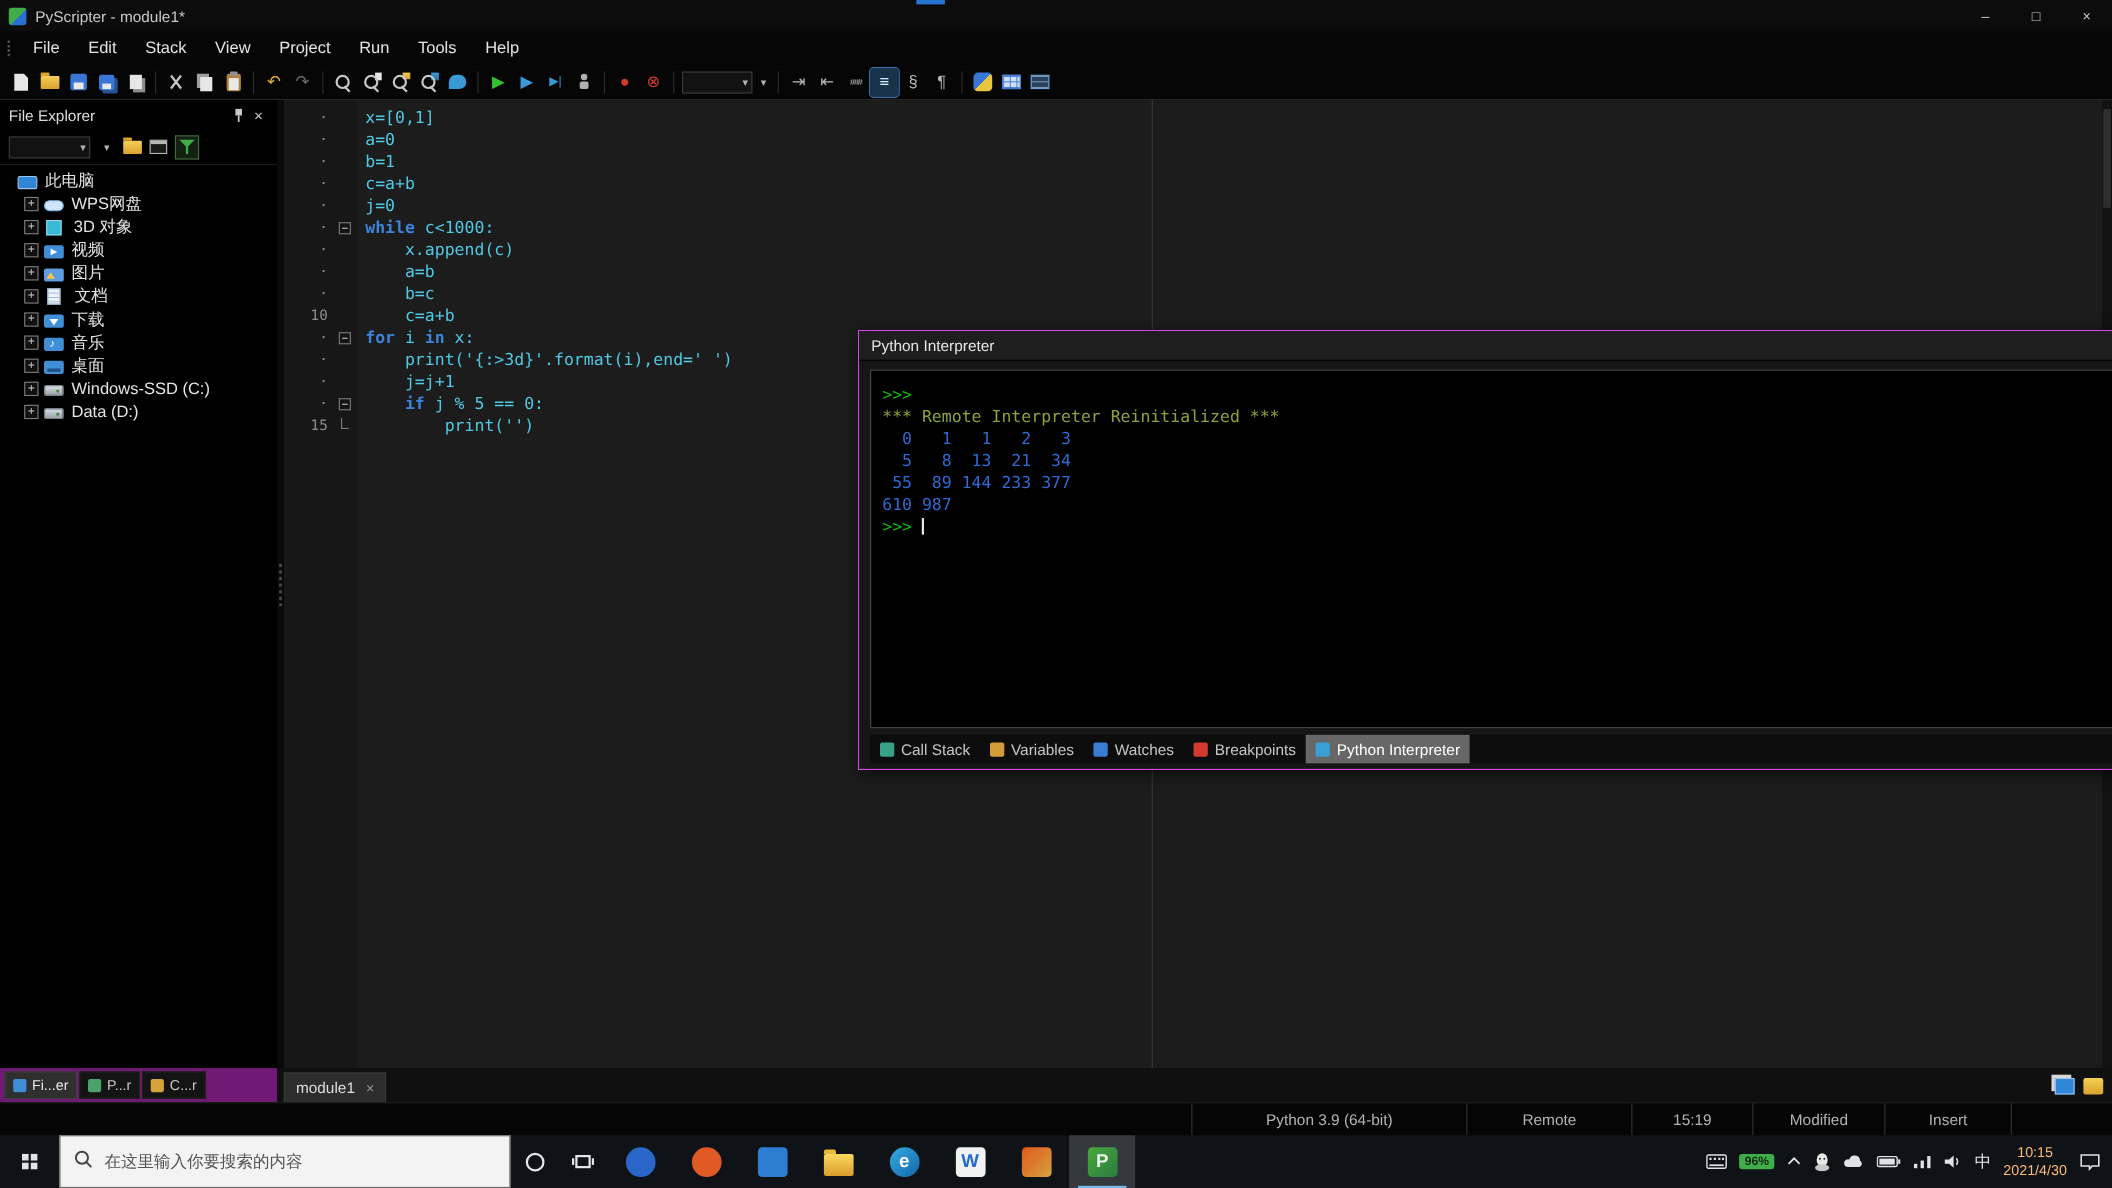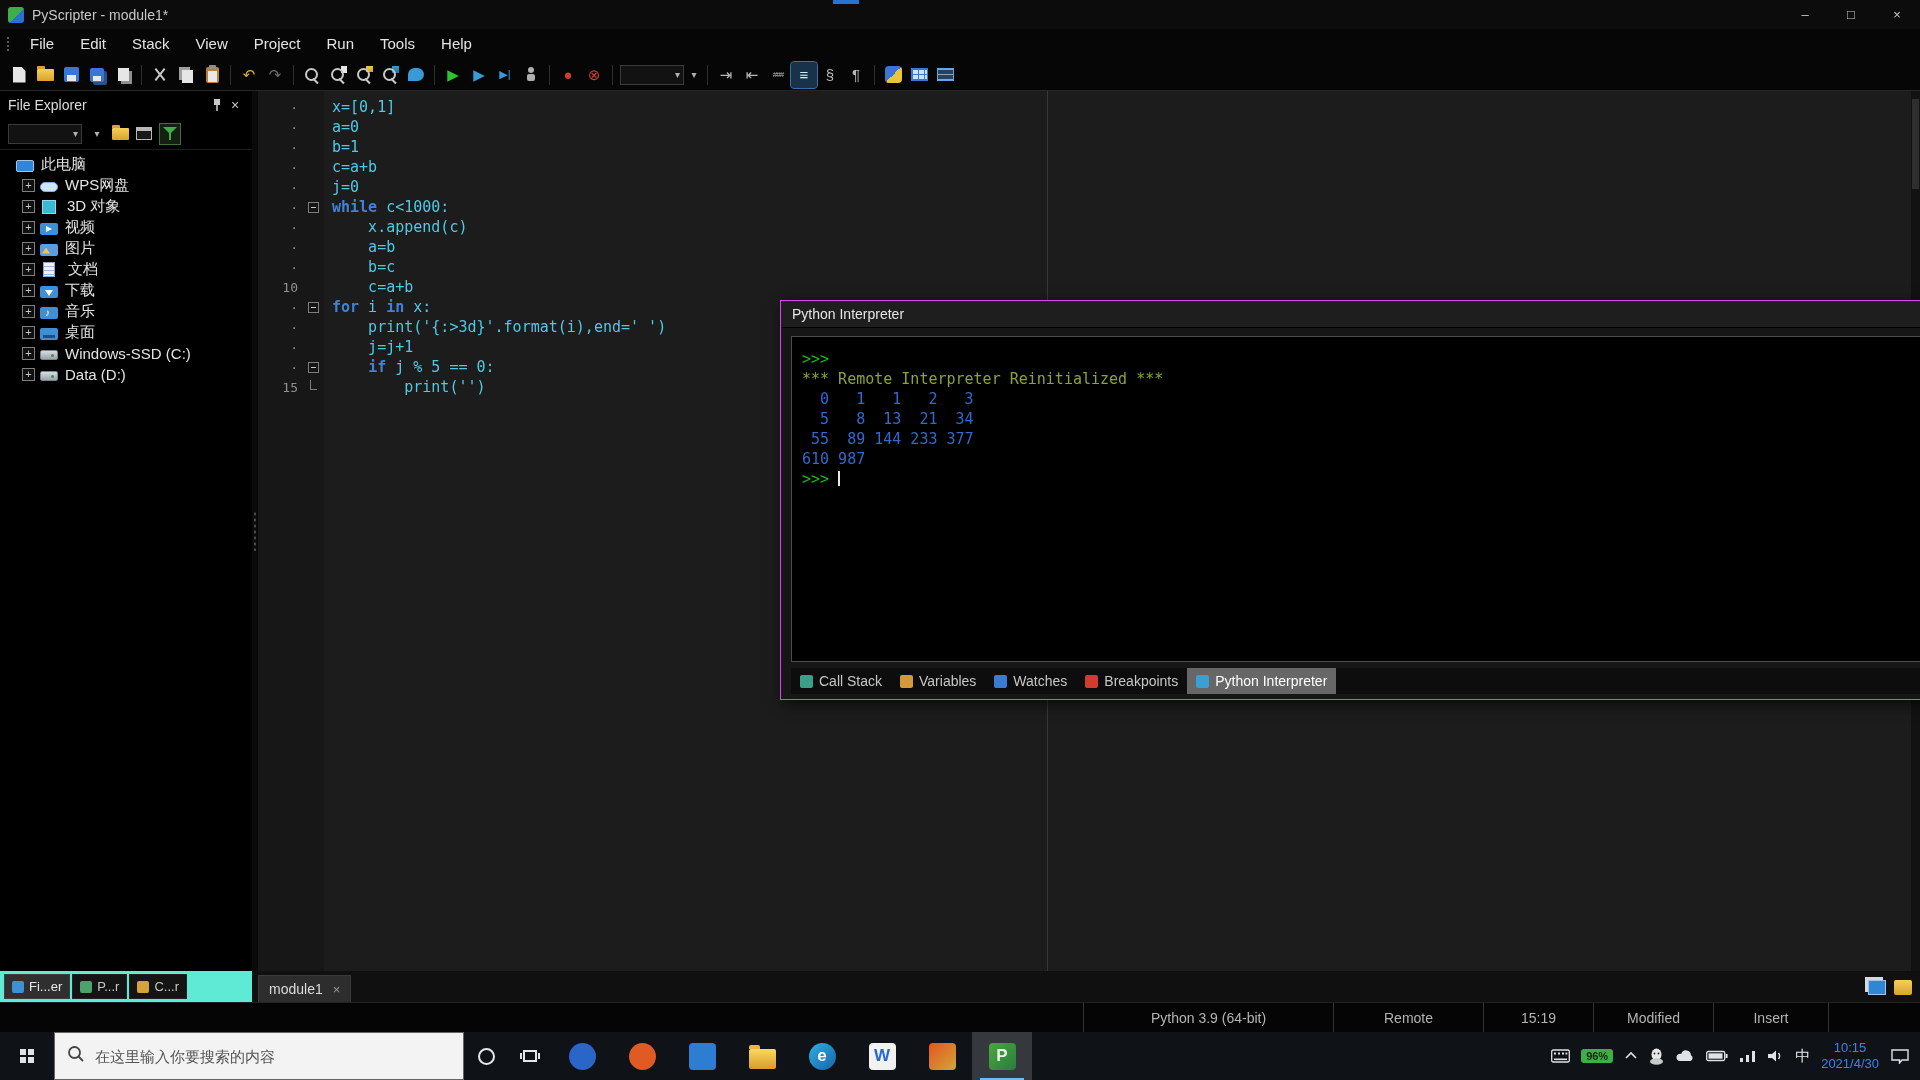--- a/index.html
+++ b/index.html
@@ -145,21 +145,21 @@
   .oline.banner { color:#8ba33a; }
   .oline.out    { color:#3268cf; }
   .caret { display:inline-block; width:2px; height:15px; background:#e8e8e8; vertical-align:-2px; }
   .int-tabs { height:26px; margin:0 10px 5px; display:flex; align-items:stretch; background:#0d0d0d; flex:none; }
   .int-tab { display:flex; align-items:center; gap:6px; padding:0 9px; color:#c6c6c6; font-size:14px; white-space:nowrap; }
   .int-tab.active { background:#676767; color:#fff; }
   .tab-ico { width:13px; height:13px; border-radius:2px; flex:none; }
 
   
   .tabsrow { height:31px; display:flex; background:#0a0a0a; flex:none; }
-  .panel-tabs { width:252px; display:flex; align-items:center; padding-left:4px; gap:2px; background:#5eead4; flex:none; }
+  .panel-tabs { width:252px; display:flex; align-items:center; padding-left:4px; gap:2px; background:#701a75; flex:none; }
   .p-tab { height:25px; display:flex; align-items:center; gap:5px; padding:0 7px; color:#c8c8c8; font-size:13px;
     border:1px solid #222; background:#141414; white-space:nowrap; }
   .p-tab.active { background:#2f2f2f; border-color:#3f3f3f; color:#e8e8e8; }
   .p-ico { width:12px; height:12px; border-radius:2px; flex:none; }
   .editor-tabs { flex:1; display:flex; align-items:flex-end; background:#101010; padding-left:6px; }
   .ed-tab { height:27px; display:flex; align-items:center; padding:0 10px; background:#2d2d2d; color:#dcdcdc;
     font-size:14px; border:1px solid #3a3a3a; border-bottom:none; }
   .ed-close { margin-left:10px; color:#9a9a9a; font-size:13px; }
   .ed-spacer { flex:1; }
   .nav-ico { width:18px; height:15px; margin:0 8px 7px 0; flex:none; }
@@ -194,21 +194,21 @@
   .tk-app.active::after { content:""; position:absolute; left:8px; right:8px; bottom:0; height:2px; background:#76b9ed; }
   .tk-ico { width:27px; height:27px; display:flex; align-items:center; justify-content:center; font-size:17px; font-weight:bold; }
   .tk-ico.circle { border-radius:50%; }
   .tk-ico.tile { border-radius:4px; }
   .tk-ico.folder { height:20px; border-radius:2px; position:relative; margin-top:5px; }
   .tk-ico.folder::before { content:""; position:absolute; top:-4px; left:0; width:11px; height:4px; background:#e8b93a; border-radius:2px 2px 0 0; }
   .tk-tray { margin-left:auto; display:flex; align-items:center; gap:11px; padding-right:10px; }
   .tray-ico { display:flex; align-items:center; justify-content:center; }
   .batt-badge { background:#3fae49; color:#10280f; font-size:11px; font-weight:bold; padding:1px 5px; border-radius:3px; }
   .ime { color:#e6e6e6; font-size:15px; }
-  .tk-clock { color:#3b82f6; font-size:13px; line-height:16px; text-align:center; }
+  .tk-clock { color:#fdba74; font-size:13px; line-height:16px; text-align:center; }
 </style>
 </head>
 <body>
 
 <div class="screen">
 
   <div class="titlebar">
     <span class="app-ico"></span>
     <span class="title-text">PyScripter - module1*</span>
     <span class="wc-group">

